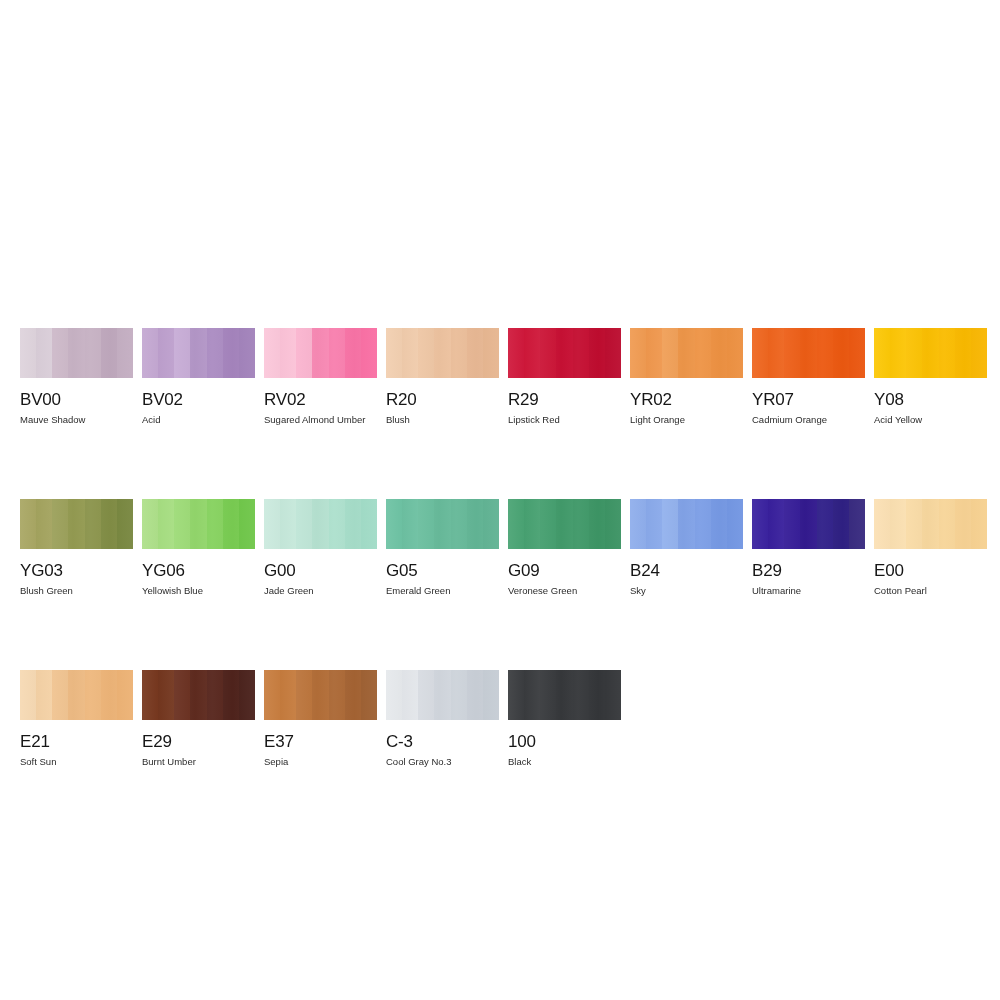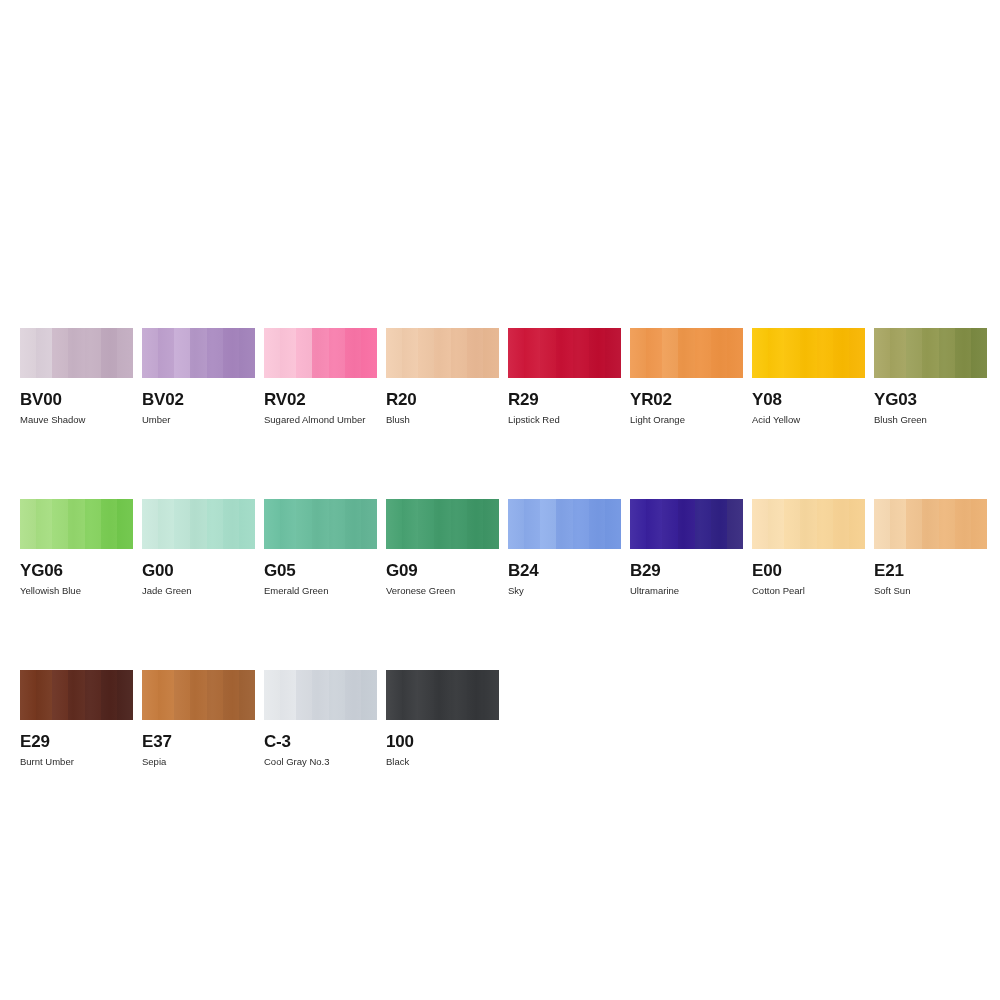--- a/index.html
+++ b/index.html
@@ -54,21 +54,21 @@
         rgba(255,255,255,0.06) 0%,
         rgba(0,0,0,0.015) 14%,
         rgba(255,255,255,0.05) 29%,
         rgba(0,0,0,0.02) 47%,
         rgba(255,255,255,0.04) 62%,
         rgba(0,0,0,0.015) 80%,
         rgba(255,255,255,0.05) 100%);
   }
   .code {
     font-size: 17px;
-    font-weight: bold;
+    font-weight: normal;
     color: #161616;
     letter-spacing: -0.2px;
     margin-top: 12px;
     line-height: 19px;
     white-space: nowrap;
   }
   .cname {
     font-size: 9.5px;
     font-weight: normal;
     color: #2b2b2b;
@@ -99,21 +99,21 @@
         <div class="chip">
           <div class="band" style="background: rgb(196, 168, 210);"></div>
           <div class="band" style="background: rgb(189, 159, 205);"></div>
           <div class="band" style="background: rgb(199, 172, 214);"></div>
           <div class="band" style="background: rgb(180, 151, 200);"></div>
           <div class="band" style="background: rgb(171, 140, 194);"></div>
           <div class="band" style="background: rgb(165, 132, 189);"></div>
           <div class="band" style="background: rgb(161, 129, 186);"></div>
         </div>
         <div class="code">BV02</div>
-        <div class="cname">Umber</div>
+        <div class="cname">Acid</div>
       </div>
       <div class="cell">
         <div class="chip">
           <div class="band" style="background: rgb(251, 199, 218);"></div>
           <div class="band" style="background: rgb(251, 194, 215);"></div>
           <div class="band" style="background: rgb(250, 180, 207);"></div>
           <div class="band" style="background: rgb(249, 138, 181);"></div>
           <div class="band" style="background: rgb(248, 127, 174);"></div>
           <div class="band" style="background: rgb(248, 115, 166);"></div>
           <div class="band" style="background: rgb(249, 110, 163);"></div>
@@ -155,20 +155,33 @@
           <div class="band" style="background: rgb(238, 150, 73);"></div>
           <div class="band" style="background: rgb(238, 148, 70);"></div>
           <div class="band" style="background: rgb(237, 145, 66);"></div>
           <div class="band" style="background: rgb(236, 143, 63);"></div>
         </div>
         <div class="code">YR02</div>
         <div class="cname">Light Orange</div>
       </div>
       <div class="cell">
         <div class="chip">
+          <div class="band" style="background: rgb(239, 103, 32);"></div>
+          <div class="band" style="background: rgb(238, 100, 29);"></div>
+          <div class="band" style="background: rgb(237, 95, 24);"></div>
+          <div class="band" style="background: rgb(237, 93, 21);"></div>
+          <div class="band" style="background: rgb(236, 90, 18);"></div>
+          <div class="band" style="background: rgb(235, 88, 16);"></div>
+          <div class="band" style="background: rgb(234, 85, 14);"></div>
+        </div>
+        <div class="code">YR07</div>
+        <div class="cname">Cadmium Orange</div>
+      </div>
+      <div class="cell">
+        <div class="chip">
           <div class="band" style="background: rgb(252, 200, 7);"></div>
           <div class="band" style="background: rgb(252, 197, 5);"></div>
           <div class="band" style="background: rgb(251, 194, 3);"></div>
           <div class="band" style="background: rgb(251, 191, 2);"></div>
           <div class="band" style="background: rgb(250, 188, 1);"></div>
           <div class="band" style="background: rgb(249, 185, 0);"></div>
           <div class="band" style="background: rgb(248, 182, 0);"></div>
         </div>
         <div class="code">Y08</div>
         <div class="cname">Acid Yellow</div>

